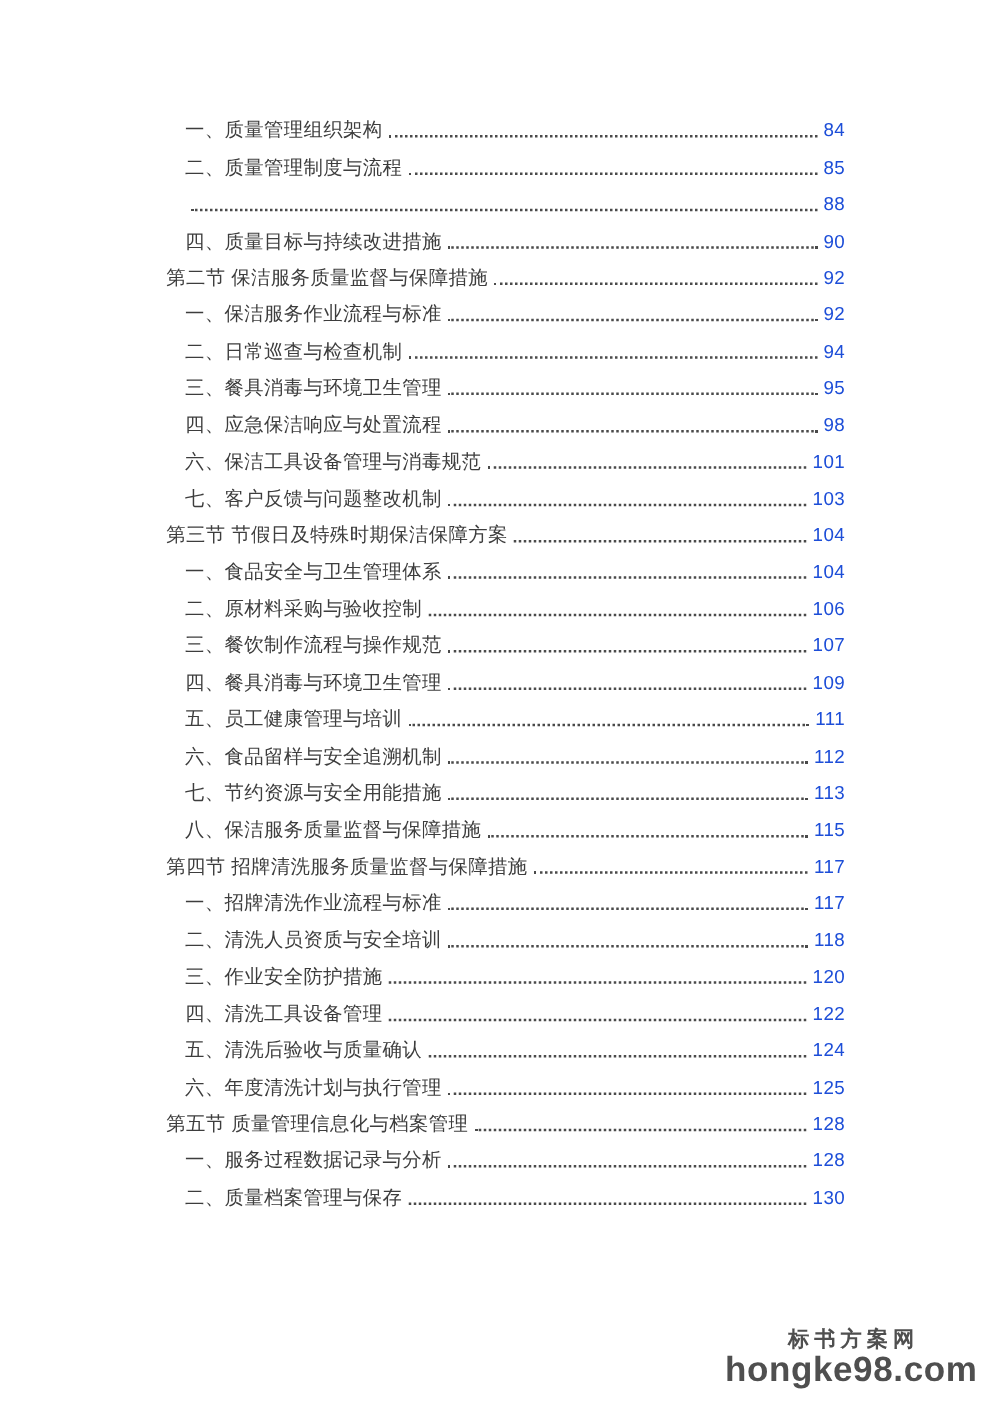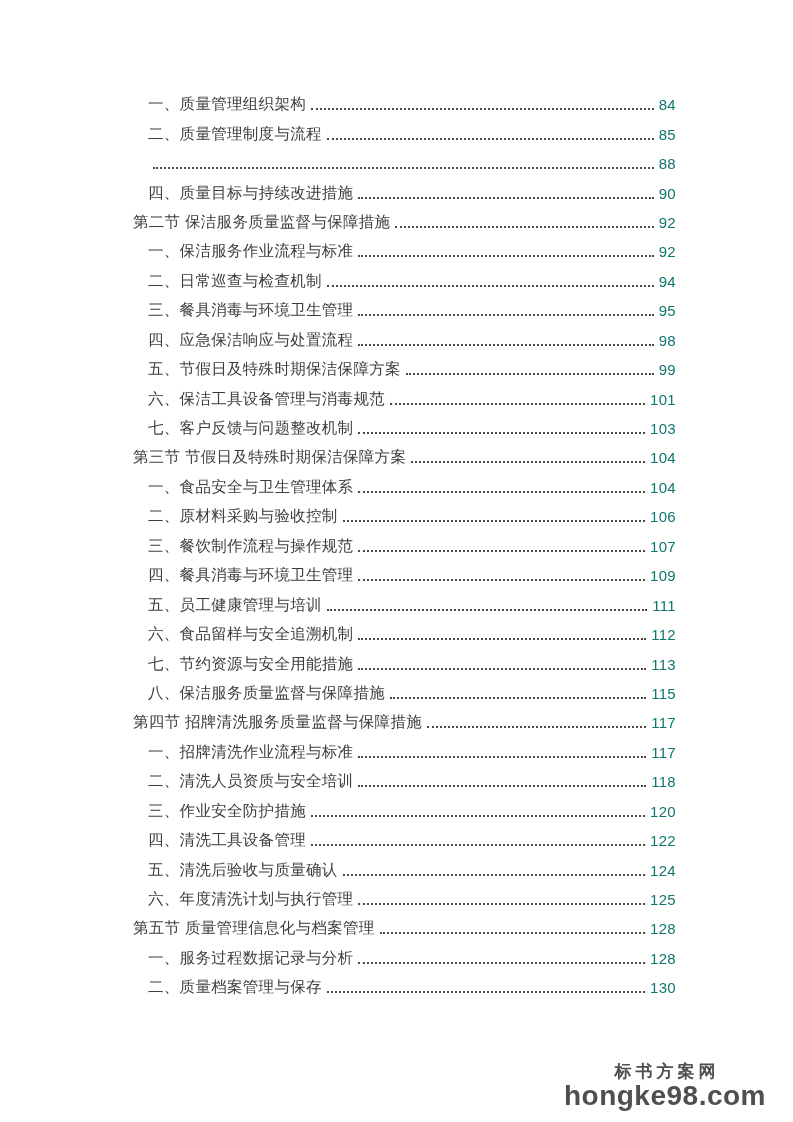--- a/index.html
+++ b/index.html
@@ -43,26 +43,26 @@
   .toc-leader {
     flex: 1 1 auto;
     height: 0;
     border-bottom: 2px dotted #4a4a4a;
     margin: 9px 5px 0 5px;
     min-width: 12px;
   }
   .toc-page {
     flex: 0 0 auto;
     font-size: 15px;
-    color: #0f766e;
+    color: #1d4ed8;
     white-space: nowrap;
   }
   .watermark {
     position: absolute;
-    right: 27px;
+    right: 11px;
     bottom: 12px;
     text-align: center;
     color: #4f4f4f;
     user-select: none;
   }
   .watermark-cn {
     font-size: 17px;
     font-weight: bold;
     letter-spacing: 4px;
     margin-right: -4px; 
@@ -119,25 +119,20 @@
       <span class="toc-label">三、餐具消毒与环境卫生管理</span>
       <span class="toc-leader"></span>
       <span class="toc-page">95</span>
     </div>
       <div class="toc-row level-2">
       <span class="toc-label">四、应急保洁响应与处置流程</span>
       <span class="toc-leader"></span>
       <span class="toc-page">98</span>
     </div>
       <div class="toc-row level-2">
-      <span class="toc-label">五、节假日及特殊时期保洁保障方案</span>
-      <span class="toc-leader"></span>
-      <span class="toc-page">99</span>
-    </div>
-      <div class="toc-row level-2">
       <span class="toc-label">六、保洁工具设备管理与消毒规范</span>
       <span class="toc-leader"></span>
       <span class="toc-page">101</span>
     </div>
       <div class="toc-row level-2">
       <span class="toc-label">七、客户反馈与问题整改机制</span>
       <span class="toc-leader"></span>
       <span class="toc-page">103</span>
     </div>
       <div class="toc-row level-1">

